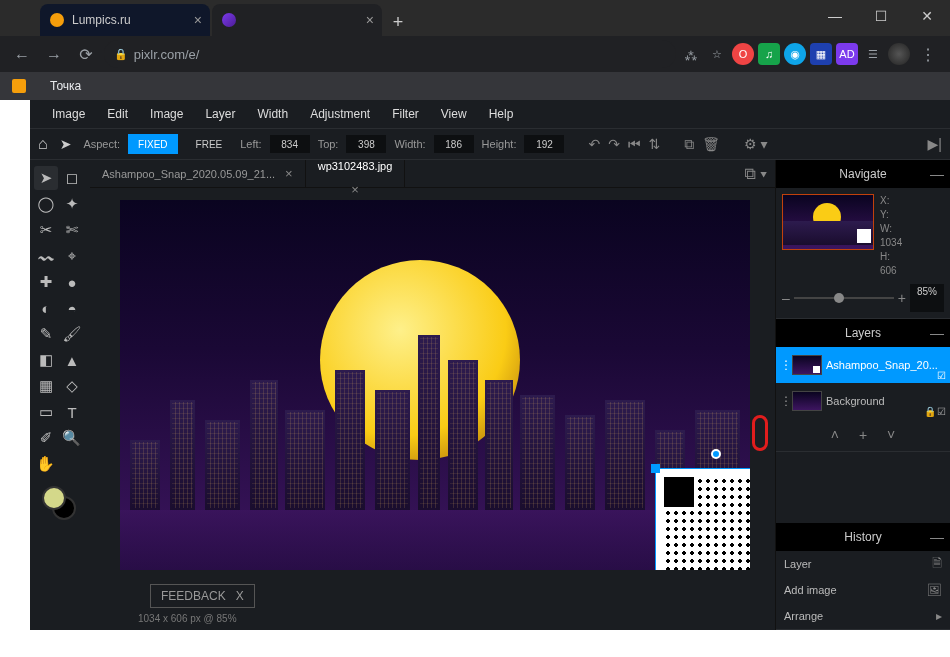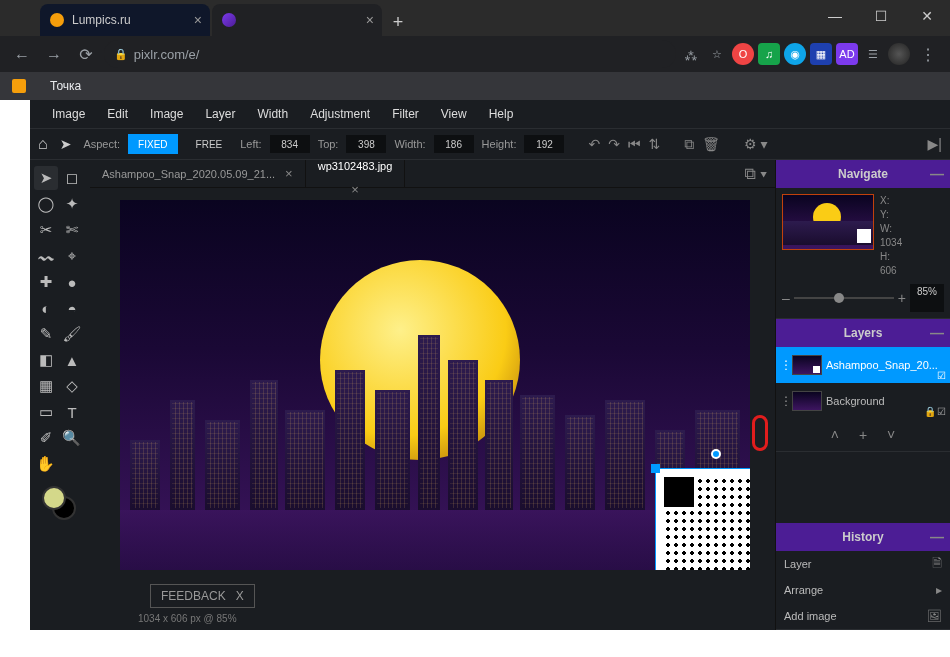--- a/index.html
+++ b/index.html
@@ -74,21 +74,21 @@
   background-size: 30px 30px, 30px 30px, 30px 30px, 8px 8px;
   background-position: 0 0, right 0 top 0, 0 bottom 0, 0 0;
   background-repeat: no-repeat, no-repeat, no-repeat, repeat; }
 
 .feedback-chip { position: absolute; bottom: 22px; left: 60px; border: 1px solid #555; color: #999; font-size: 12px; padding: 4px 10px; }
 .canvas-status { position: absolute; bottom: 6px; left: 48px; color: #777; font-size: 10px; }
 
 
 .panels { width: 175px; background: #1a1d21; border-left: 1px solid #111; display: flex; flex-direction: column; }
 .panel { border-bottom: 1px solid #2a2d31; }
-.panel-header { height: 28px; display: flex; align-items: center; justify-content: center; color: #ccc; font-size: 12px; font-weight: 700; background: #4c1d95; position: relative; }
+.panel-header { height: 28px; display: flex; align-items: center; justify-content: center; color: #ccc; font-size: 12px; font-weight: 400; background: #000000; position: relative; }
 .panel-collapse { position: absolute; right: 6px; color: #888; font-size: 14px; cursor: pointer; }
 .nav-body { padding: 6px; }
 .nav-thumb { display: flex; gap: 6px; }
 .thumb-img { width: 92px; height: 56px; background: linear-gradient(180deg,#0a0420,#3d1560); border: 1px solid #c2410c; position: relative; overflow: hidden; }
 .thumb-moon { position: absolute; width: 28px; height: 28px; border-radius:50%; background:#facc15; left: 30px; top: 8px; }
 .thumb-skyline{ position:absolute; bottom:4px; left:0; width:100%; height:24px; background: linear-gradient(180deg,#2d1b4e,#1a0d2e); }
 .thumb-qr { position:absolute; right:2px; bottom:6px; width:14px; height:14px; background:#fff; }
 .nav-stats { font-size: 10px; color: #888; line-height: 1.4; }
 .nav-stats span { display: block; }
 .zoom-row { display: flex; align-items: center; gap: 4px; margin-top: 6px; }
@@ -365,25 +365,25 @@
       <div class="panel">
         <div class="panel-header">
           <span>History</span>
           <span class="panel-collapse">—</span>
         </div>
         <div class="history-item">
           <span>Layer</span>
           <span class="h-icon">🗎</span>
         </div>
         <div class="history-item">
+          <span>Add image</span>
+          <span class="h-icon">🖼</span>
+        </div>
+        <div class="history-item">
           <span>Arrange</span>
           <span class="h-icon">▸</span>
         </div>
-        <div class="history-item">
-          <span>Add image</span>
-          <span class="h-icon">🖼</span>
-        </div>
       </div>
     </div>
   </div>
 </div>
 
 <div class="highlight-ring"></div>
 
 </body></html>

